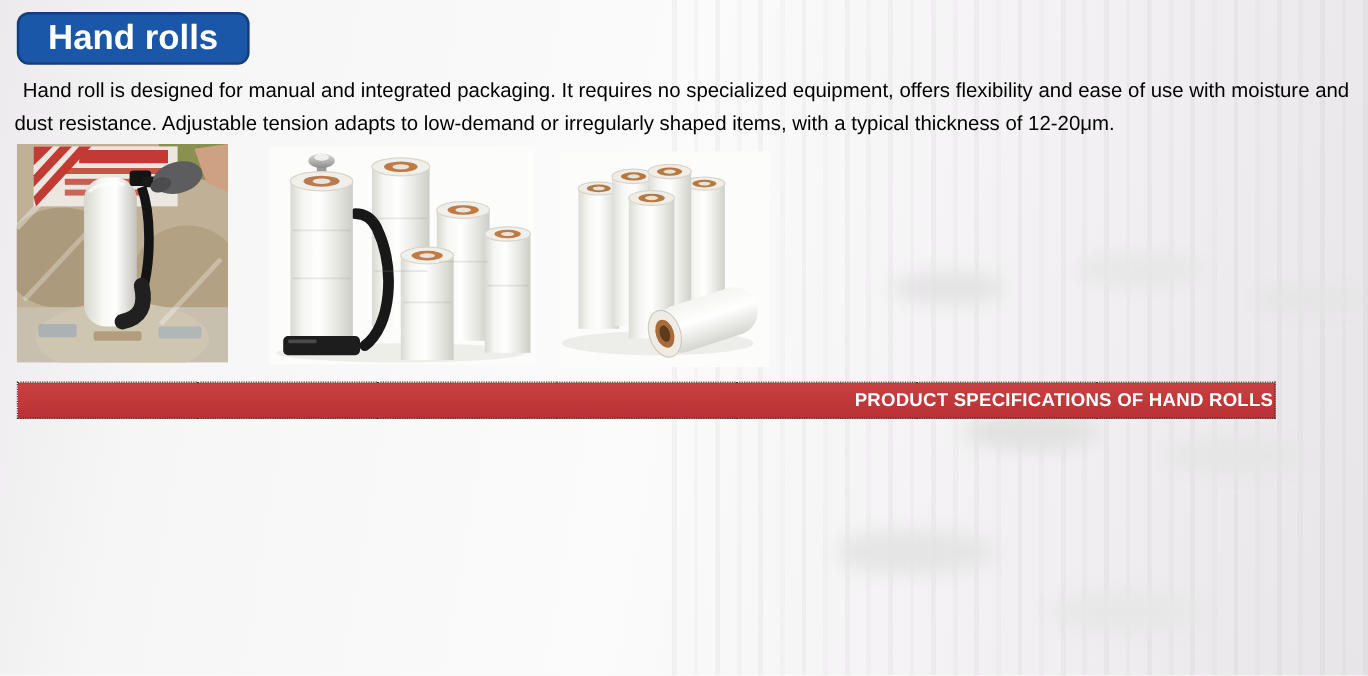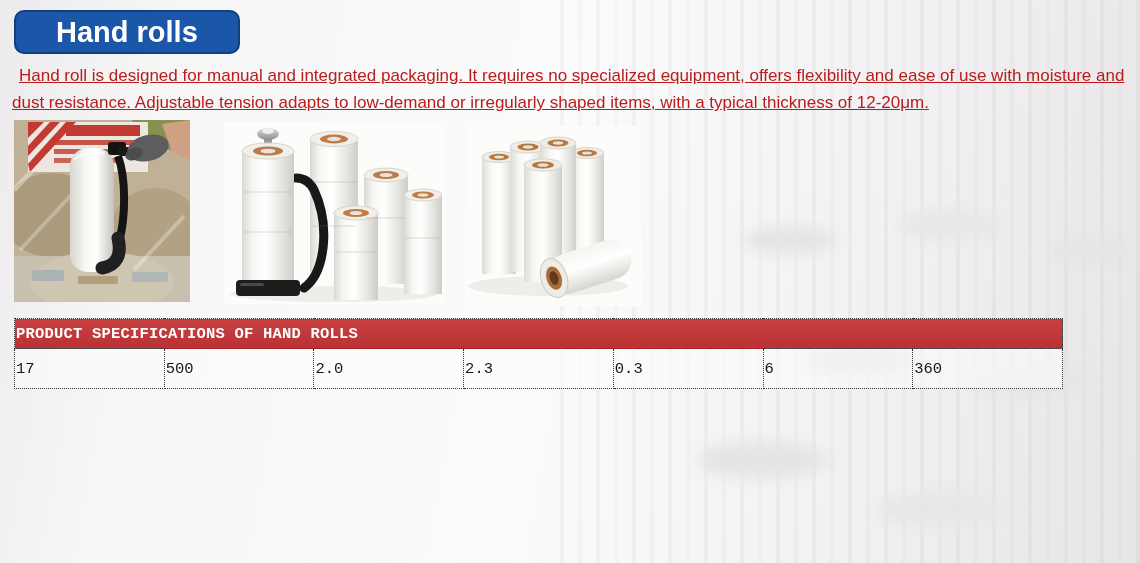--- a/index.html
+++ b/index.html
@@ -18,38 +18,38 @@
       radial-gradient(75px 22px at 90px 110px,#e4e3e4 0 55%,rgba(228,227,228,0) 70%),
       radial-gradient(85px 24px at 250px 95px,#e8e7e8 0 55%,rgba(232,231,232,0) 70%),
       radial-gradient(70px 20px at 390px 120px,#e6e5e6 0 55%,rgba(230,229,230,0) 70%),
       radial-gradient(90px 26px at 160px 230px,#e2e1e2 0 55%,rgba(226,225,226,0) 70%),
       radial-gradient(95px 26px at 330px 250px,#e7e6e7 0 55%,rgba(231,230,231,0) 70%),
       radial-gradient(110px 30px at 60px 330px,#e5e4e5 0 55%,rgba(229,228,229,0) 70%),
       radial-gradient(100px 28px at 240px 380px,#e8e7e8 0 55%,rgba(232,231,232,0) 70%);
     filter:blur(7px);opacity:.95;
   }
   .title-badge{
-    position:absolute;left:14px;top:10px;height:40px;padding:0 40px;
+    position:absolute;left:14px;top:10px;height:40px;padding:0 24px;
     background:#1a57a8;border:2px solid #113e7e;border-radius:10px;
     color:#fff;font-size:29px;font-weight:bold;display:flex;align-items:center;
   }
   .desc{
     position:absolute;left:12px;top:62px;width:1122px;margin:0;
-    font-size:17px;line-height:1.6;color:#b91c1c;text-indent:7px;text-decoration:underline;
+    font-size:17px;line-height:1.6;color:#000000;text-indent:7px;
   }
   .photo{position:absolute;}
   .ph1{left:14px;top:120px;width:176px;height:182px;}
   .ph2{left:224px;top:122px;width:222px;height:182px;}
   .ph3{left:466px;top:126px;width:175px;height:180px;}
   .photo svg{display:block;width:100%;height:100%;}
   .spec-wrap{position:absolute;left:14px;top:318px;width:1049px;}
   table.spec{width:100%;border-collapse:collapse;table-layout:fixed;}
   table.spec td,table.spec th{
-    border:1px dotted #333;text-align:left;vertical-align:middle;
-    background:rgba(253,253,253,.55);color:#161616;font-family:Liberation Mono, monospace;
+    border:1px dotted #333;text-align:right;vertical-align:middle;
+    background:rgba(253,253,253,.55);color:#161616;
   }
   tr.bar td{
     background:linear-gradient(#c8403f,#b93134);color:#fff;
     font-weight:bold;font-size:15.5px;height:27px;letter-spacing:.2px;
   }
   tr.head th{height:42px;font-size:16px;font-weight:600;}
   tr.data td{height:37px;font-size:15.5px;}
 </style>
 </head>
 <body>
@@ -222,25 +222,16 @@
       </g>
     </svg>
   </div>
 
   <div class="spec-wrap">
     <table class="spec">
       <tbody>
           <tr class="bar">
         <td colspan="7">PRODUCT SPECIFICATIONS OF HAND ROLLS</td>
       </tr>
-      <tr class="data">
-        <td>17</td>
-        <td>500</td>
-        <td>2.0</td>
-        <td>2.3</td>
-        <td>0.3</td>
-        <td>6</td>
-        <td>360</td>
-      </tr>
     </tbody>
       </table>
   </div>
 </div>
 
 </body></html>

